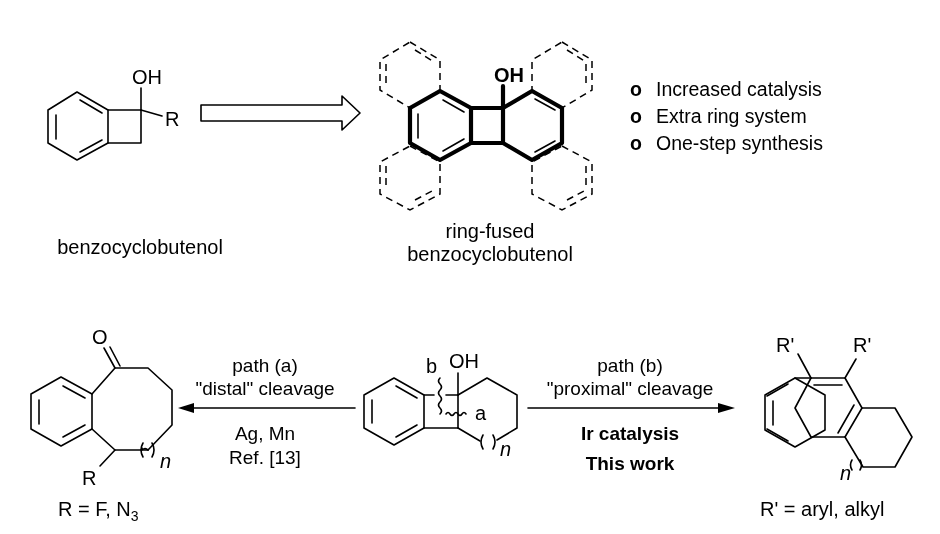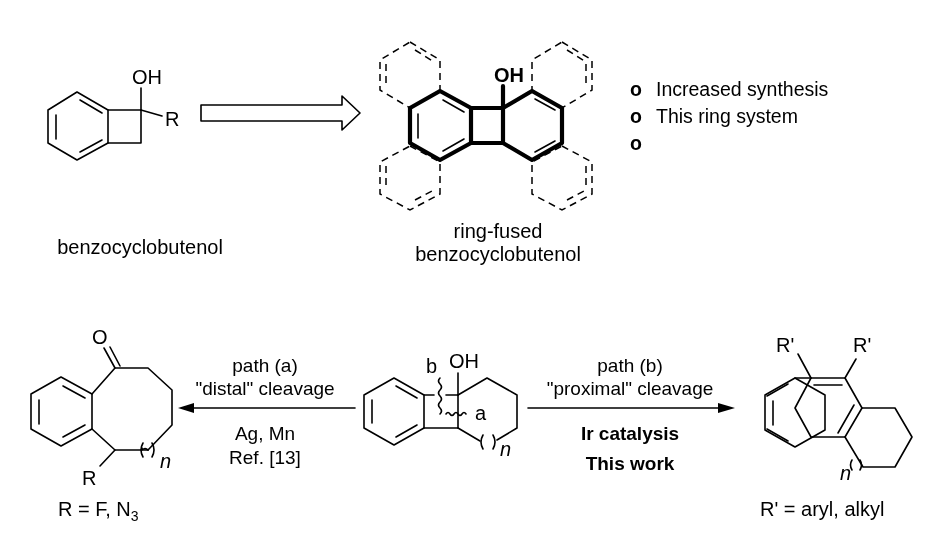--- a/index.html
+++ b/index.html
@@ -137,30 +137,31 @@
     <text class="lbl" x="853" y="352">R'</text>
     <text class="lbl ital" x="840" y="480">n</text>
     <text class="lbl" x="760" y="516">R' = aryl, alkyl</text>
   </g>
 </svg>
 
 <div class="caption" style="left:20px; top:236px; width:240px;">
   <div>benzocyclobutenol</div>
 </div>
 
-<div class="caption" style="left:388px; top:220px; width:220px;">
+<div class="caption" style="left:380px; top:220px; width:220px;">
   <div>ring-fused</div>
   <div>benzocyclobutenol</div>
 </div>
 
 <div class="bullets">
   <div class="bullet-row">
     <span class="bullet-mark">o</span>
-    <span>Increased synthesis</span>
+    <span>Increased catalysis</span>
   </div>
   <div class="bullet-row">
     <span class="bullet-mark">o</span>
-    <span>This ring system</span>
+    <span>Extra ring system</span>
   </div>
   <div class="bullet-row">
     <span class="bullet-mark">o</span>
+    <span>One-step synthesis</span>
   </div>
 </div>
 
 </body></html>

